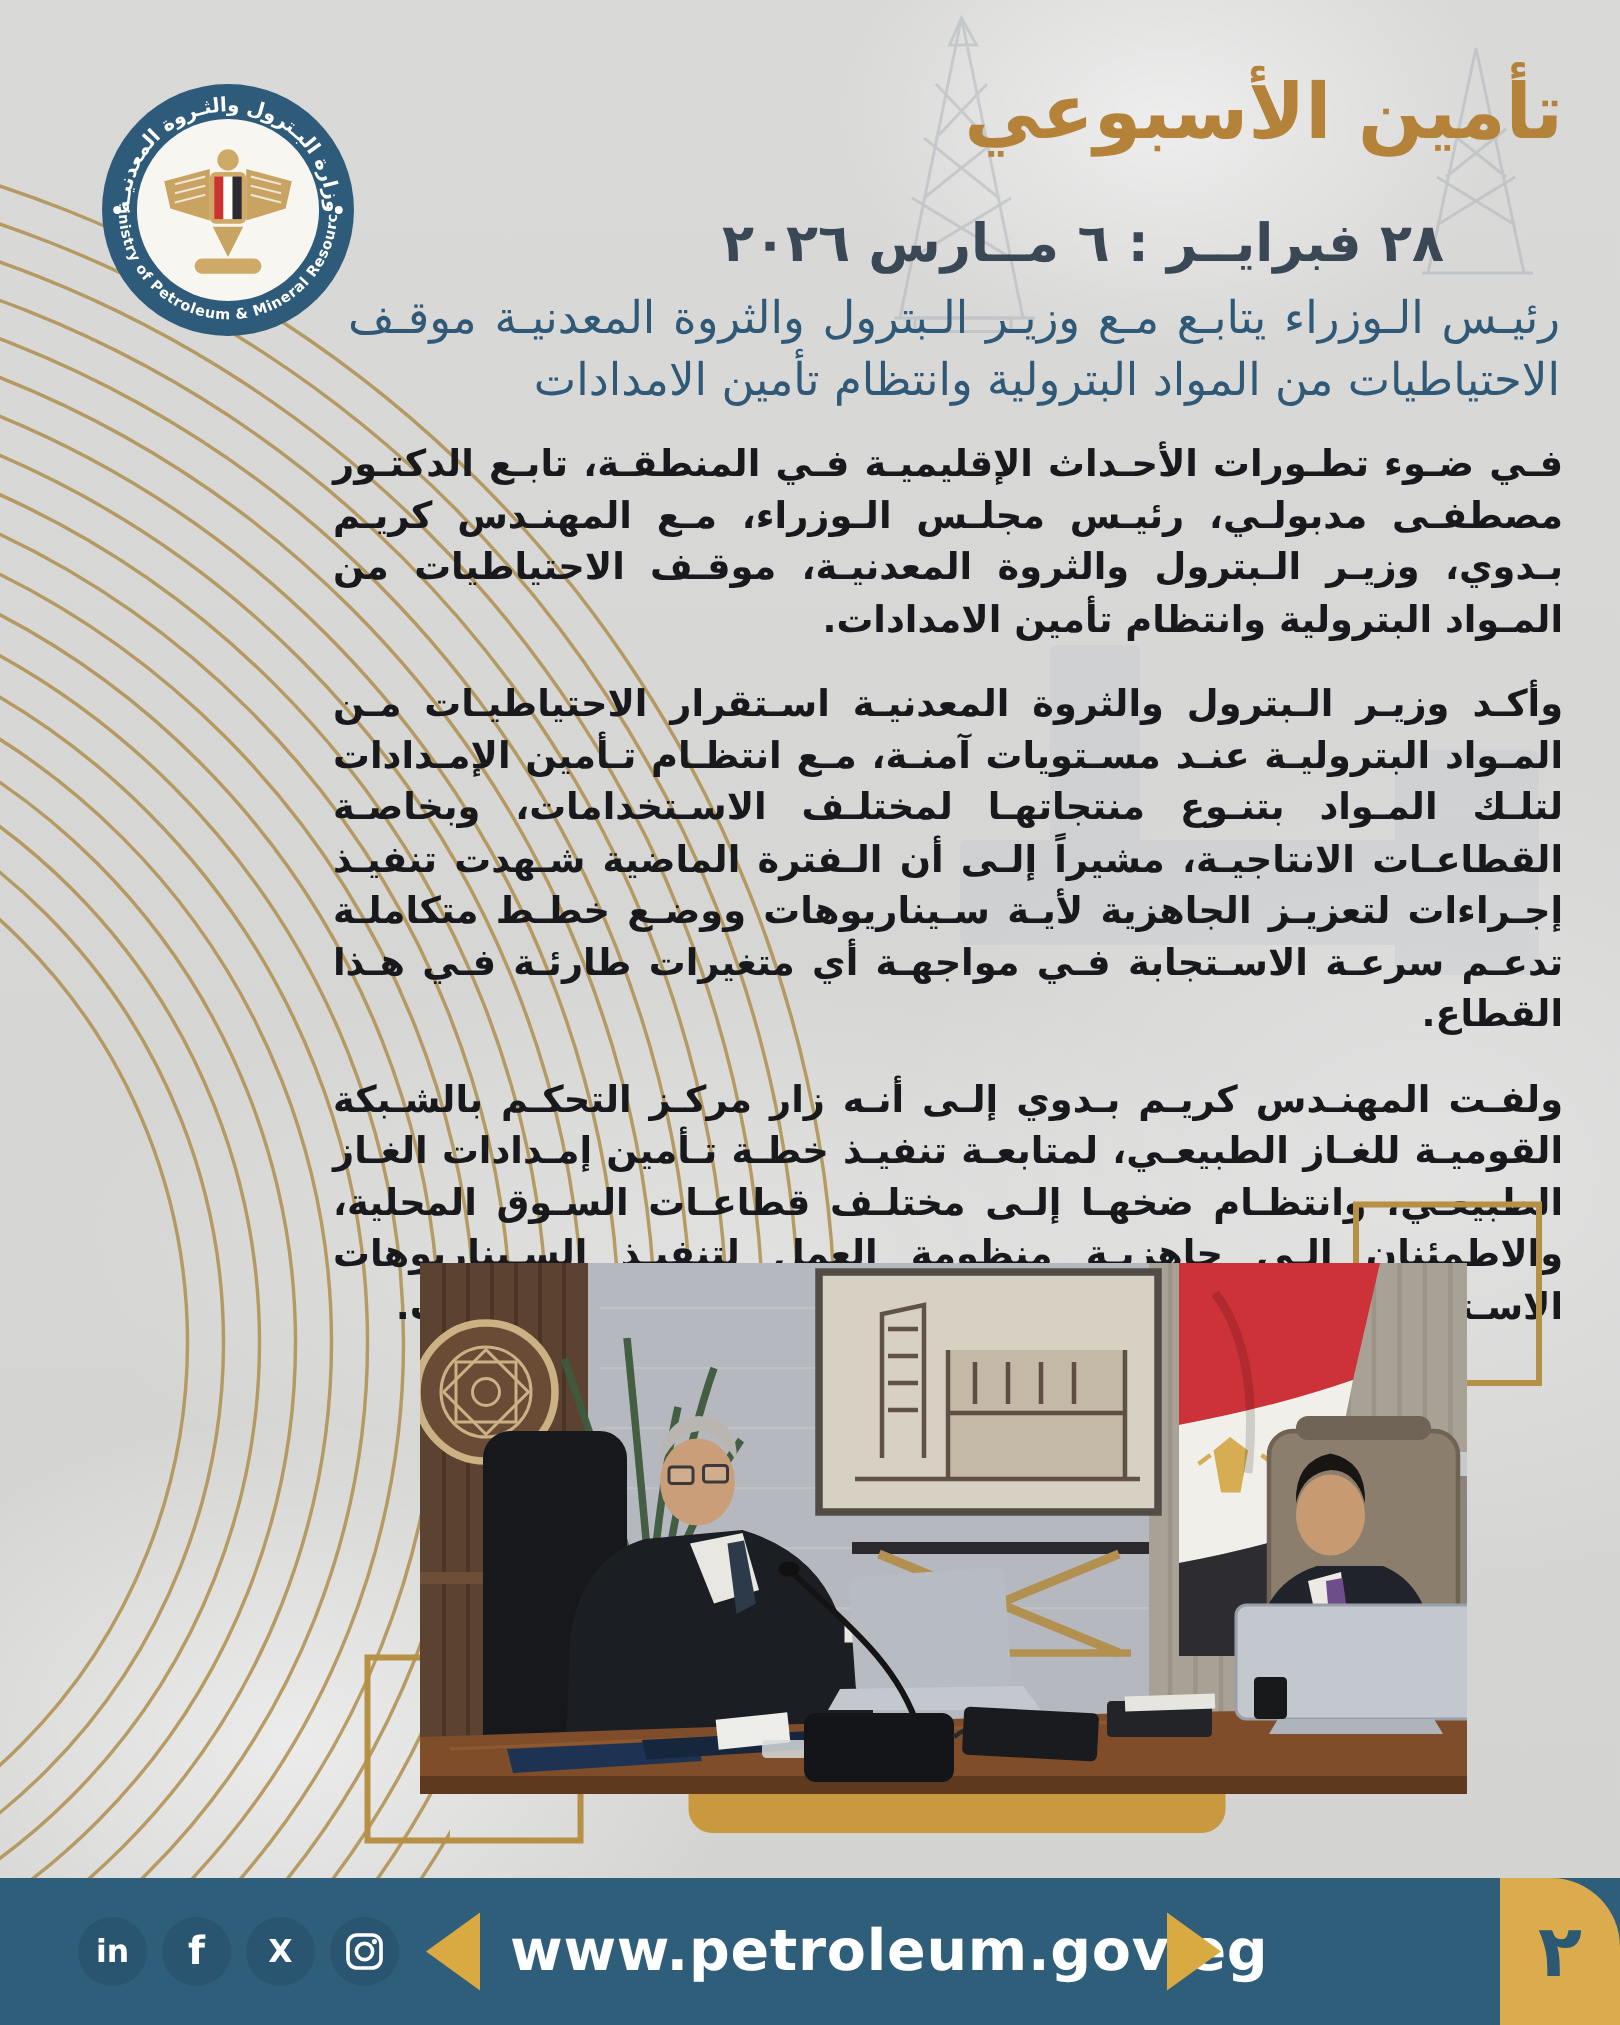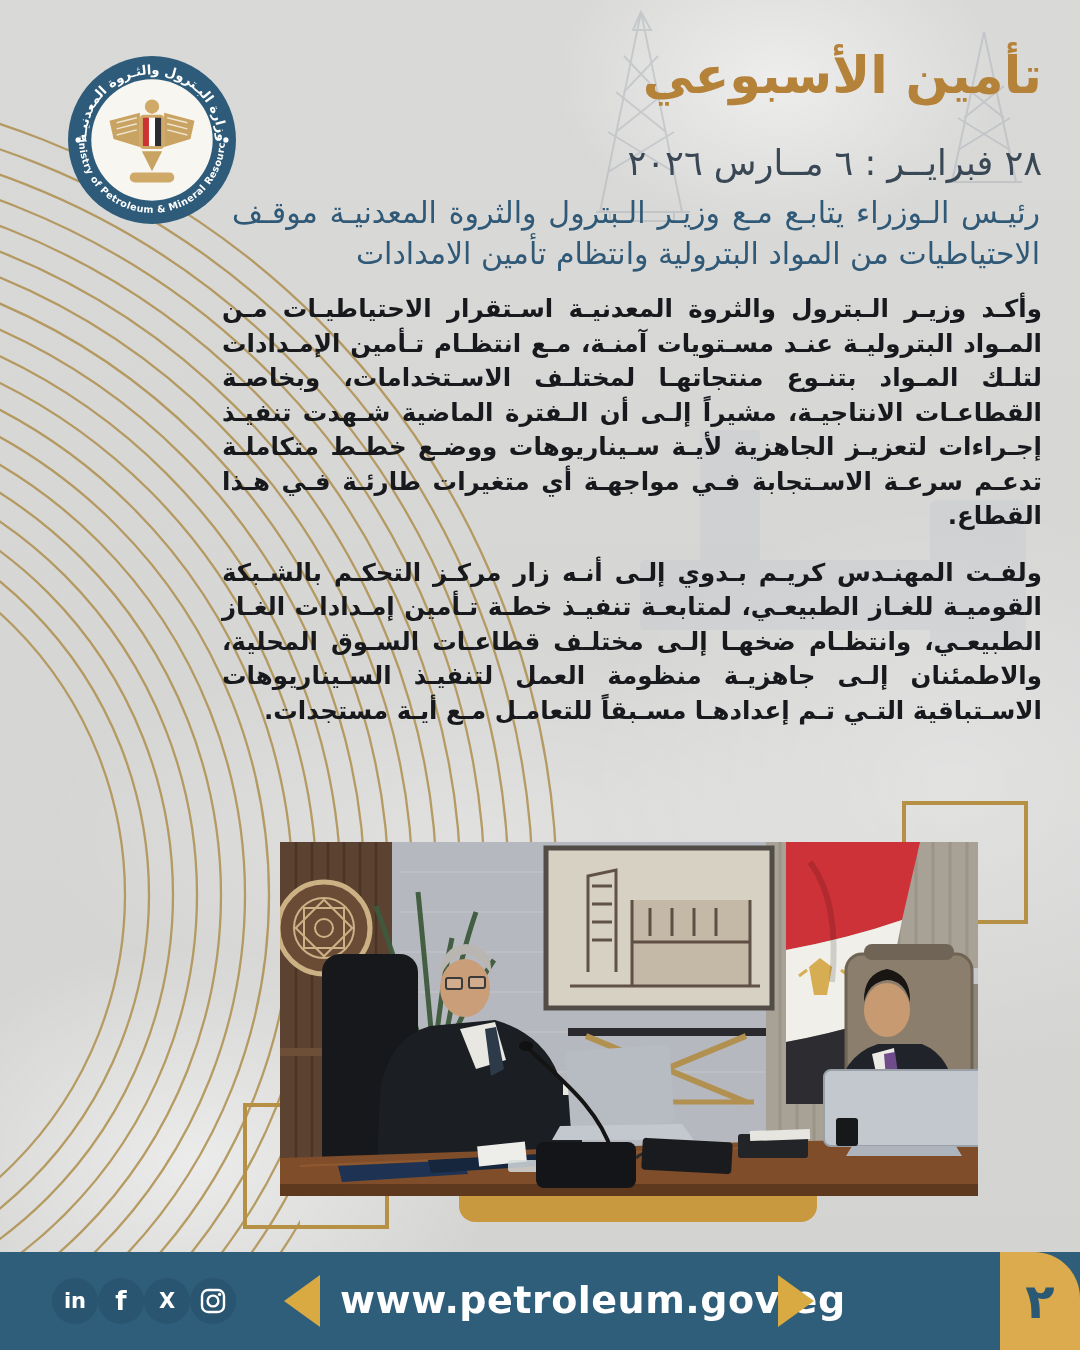--- a/index.html
+++ b/index.html
@@ -13,22 +13,22 @@
       radial-gradient(ellipse 600px 260px at 45% 62%, rgba(255,255,255,.28), transparent 75%),
       linear-gradient(#d9d9d8,#d3d3d2);
   }
   .abs{position:absolute;}
   
   .page-title{
     right:38px;top:46px;width:640px;text-align:right;
     font-size:51px;font-weight:700;color:#b5823a;letter-spacing:0;
   }
   .date-range{
-    right:38px;top:143px;width:640px;text-align:right;
-    font-size:35px;font-weight:400;color:#3a4855;
+    right:38px;top:143px;width:640px;text-align:center;
+    font-size:35px;font-weight:700;color:#3a4855;
   }
   
   .headline{
     left:232px;right:40px;top:192px;margin:0;
     direction:rtl;text-align:justify;
     font-size:30px;line-height:41px;font-weight:400;color:#2f5977;
   }
   .paragraphs{
     left:222px;right:38px;top:292px;
     direction:rtl;text-align:justify;
@@ -39,21 +39,21 @@
   .gold-frame{border:4px solid #b69044;background:transparent;}
   .gold-frame.tr{left:902px;top:801px;width:118px;height:115px;}
   .gold-frame.bl{left:243px;top:1103px;width:138px;height:118px;}
   .gold-tab{
     left:459px;top:1150px;width:358px;height:72px;background:#c8993f;
     border-radius:0 0 16px 16px;
   }
   .photo{left:280px;top:842px;width:698px;height:354px;display:block;}
   
   .footer-bar{left:0;top:1252px;width:1080px;height:98px;background:#2f5e7a;}
-  .social-row{left:52px;top:1278px;display:flex;}
+  .social-row{left:52px;top:1278px;display:flex;gap:10px;}
   .social-btn{
     width:46px;height:46px;border-radius:50%;background:#2a5570;
     display:flex;align-items:center;justify-content:center;
     color:#fff;font-weight:700;
   }
   .social-btn .glyph{font-size:21px;line-height:1;color:#fff;}
   .arrow{width:0;height:0;border-top:26px solid transparent;border-bottom:26px solid transparent;}
   .arrow.left{left:284px;top:1275px;border-right:36px solid #d9a942;}
   .arrow.right{left:778px;top:1275px;border-left:36px solid #d9a942;}
   .website{
@@ -153,20 +153,21 @@
       </g>
     </svg>
 
     <h1 class="abs page-title" style="margin:0">تأمين الأسبوعي</h1>
     <div class="abs date-range">٢٨ فبرايــر : ٦ مــارس ٢٠٢٦</div>
   </header>
 
   <main>
     <h2 class="abs headline">رئيـس الـوزراء يتابـع مـع وزيـر الـبترول والثروة المعدنيـة موقـف الاحتياطيات من المواد البترولية وانتظام تأمين الامدادات</h2>
     <div class="abs paragraphs">
+      <p>فـي ضـوء تطـورات الأحـداث الإقليميـة فـي المنطقـة، تابـع الدكتـور مصطفـى مدبولـي، رئيـس مجلـس الـوزراء، مـع المهنـدس كريـم بـدوي، وزيـر الـبترول والثروة المعدنيـة، موقـف الاحتياطيات من المـواد البترولية وانتظام تأمين الامدادات.</p>
       <p>وأكـد وزيـر الـبترول والثروة المعدنيـة اسـتقرار الاحتياطيـات مـن المـواد البتروليـة عنـد مسـتويات آمنـة، مـع انتظـام تـأمين الإمـدادات لتلـك المـواد بتنـوع منتجاتهـا لمختلـف الاسـتخدامات، وبخاصـة القطاعـات الانتاجيـة، مشيراً إلـى أن الـفترة الماضية شـهدت تنفيـذ إجـراءات لتعزيـز الجاهزية لأيـة سـيناريوهات ووضـع خطـط متكاملـة تدعـم سرعـة الاسـتجابة فـي مواجهـة أي متغيرات طارئـة فـي هـذا القطاع.</p>
       <p>ولفـت المهنـدس كريـم بـدوي إلـى أنـه زار مركـز التحكـم بالشـبكة القوميـة للغـاز الطبيعـي، لمتابعـة تنفيـذ خطـة تـأمين إمـدادات الغـاز الطبيعـي، وانتظـام ضخهـا إلـى مختلـف قطاعـات السـوق المحلية، والاطمئنان إلـى جاهزيـة منظومة العمل لتنفيـذ السـيناريوهات الاسـتباقية التـي تـم إعدادهـا مسـبقاً للتعامـل مـع أيـة مستجدات.</p>
     </div>
   </main>
 
   <section>
     <div class="abs gold-frame tr"></div>
     <div class="abs gold-frame bl"></div>
     <div class="abs gold-tab"></div>
 

